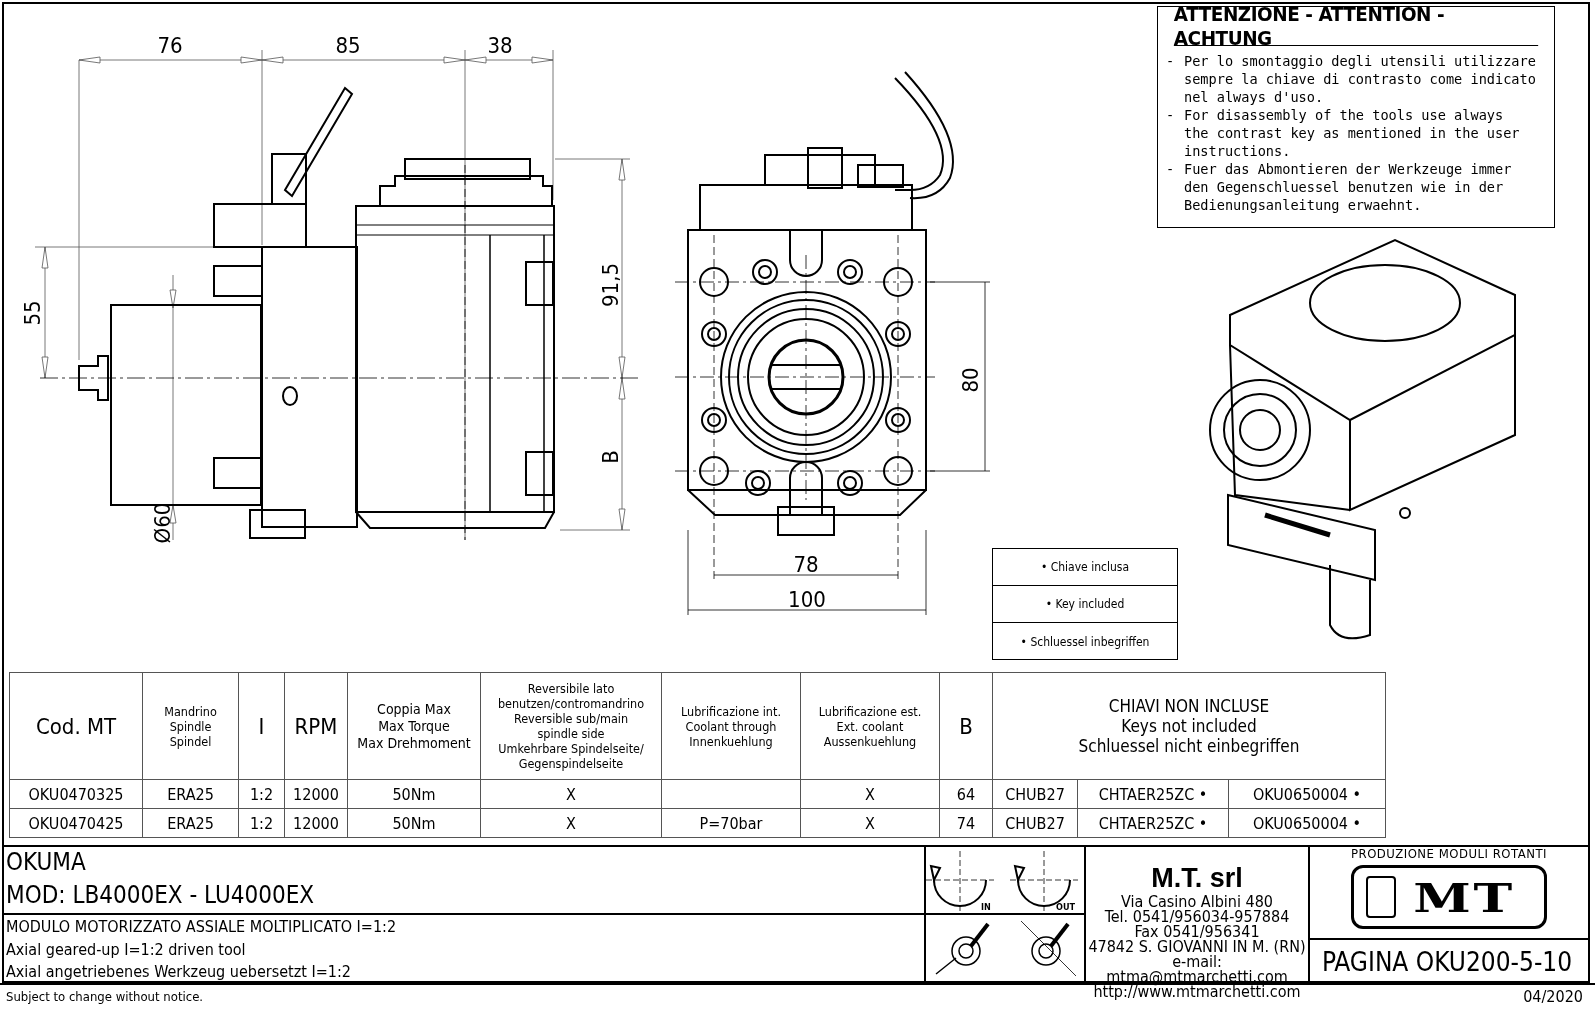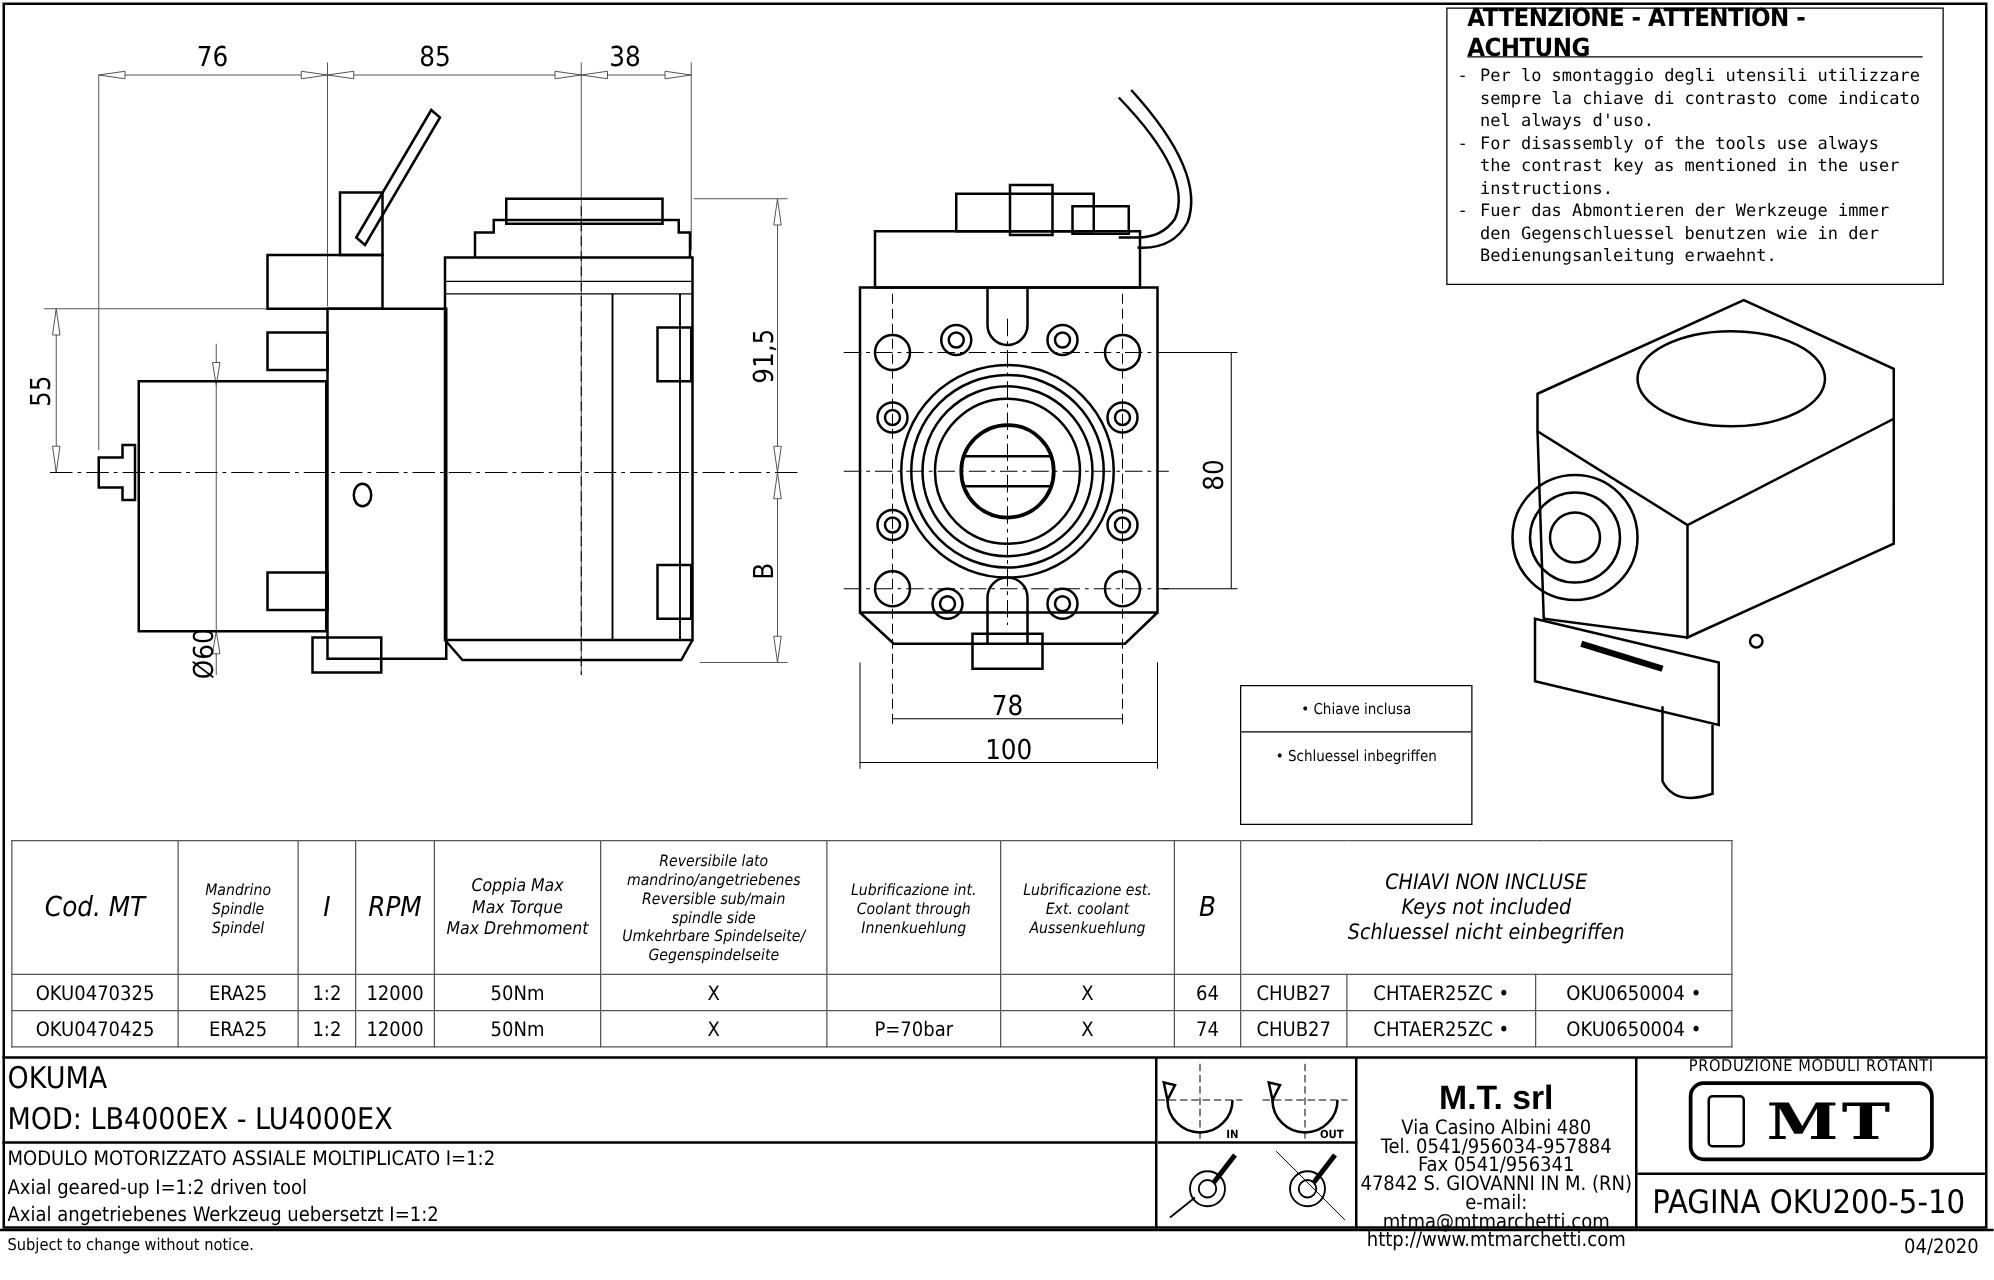--- a/index.html
+++ b/index.html
@@ -9,21 +9,21 @@
   .warn{left:1157px;top:6px;width:398px;height:222px;border:1.5px solid #000;box-sizing:border-box;}
   .warn-title{height:38px;border-bottom:1.5px solid #000;font-family:"DejaVu Sans",sans-serif;font-weight:bold;font-size:20px;display:flex;align-items:center;justify-content:center;letter-spacing:-0.5px;transform:scaleX(0.92);}
   .warn-body{padding:6px 8px;font-family:"DejaVu Sans Mono",monospace;font-size:13.6px;line-height:18px;}
   .warn-item{display:flex;}
   .warn-item .dash{width:18px;flex:none;}
   .keybox{left:992px;top:548px;width:186px;height:112px;border:1px solid #000;box-sizing:border-box;}
   .keybox div{height:37px;display:flex;align-items:center;justify-content:center;font-size:12px;border-bottom:1px solid #000;box-sizing:border-box;}
   .keybox div:last-child{border-bottom:none;}
   table.spec{position:absolute;left:9px;top:672px;border-collapse:collapse;font-family:"DejaVu Sans Condensed","DejaVu Sans",sans-serif;}
   table.spec td{border:1px solid #555;text-align:center;padding:0;vertical-align:middle;}
-  table.spec .hdr td{height:106px;font-size:12.5px;line-height:15px;font-style:italic;}
+  table.spec .hdr td{height:106px;font-size:12.5px;line-height:15px;}
   table.spec .row td{height:28px;font-size:16px;}
   .tb{position:absolute;border:1.5px solid #000;box-sizing:border-box;}
   .dim{font-family:"DejaVu Sans Condensed","DejaVu Sans",sans-serif;font-size:22px;}
   svg text{font-family:"DejaVu Sans Condensed","DejaVu Sans",sans-serif;}
 </style>
 </head>
 <body>
 
 <div class="frame"></div>
 
@@ -188,32 +188,33 @@
     </div>
     <div class="warn-item">
       <span class="dash">-</span>
       <span><span>Fuer das Abmontieren der Werkzeuge immer</span><br><span>den Gegenschluessel benutzen wie in der</span><br><span>Bedienungsanleitung erwaehnt.</span></span>
     </div>
   </div>
 </div>
 
 <div class="abs keybox">
   <div>• Chiave inclusa</div>
+  <div>• Key included</div>
   <div>• Schluessel inbegriffen</div>
 </div>
 
 <table class="spec">
   <tbody>
       <tr class="hdr">
     <td style="width:132px;font-size:22px">Cod. MT</td>
     <td style="width:95px"><span>Mandrino</span><br><span>Spindle</span><br><span>Spindel</span></td>
     <td style="width:45px;font-size:22px">I</td>
     <td style="width:62px;font-size:22px">RPM</td>
     <td style="width:132px;font-size:14px;line-height:17px"><span>Coppia Max</span><br><span>Max Torque</span><br><span>Max Drehmoment</span></td>
-    <td style="width:180px"><span>Reversibile lato</span><br><span>mandrino/angetriebenes</span><br><span>Reversible sub/main</span><br><span>spindle side</span><br><span>Umkehrbare Spindelseite/</span><br><span>Gegenspindelseite</span></td>
+    <td style="width:180px"><span>Reversibile lato</span><br><span>benutzen/contromandrino</span><br><span>Reversible sub/main</span><br><span>spindle side</span><br><span>Umkehrbare Spindelseite/</span><br><span>Gegenspindelseite</span></td>
     <td style="width:138px"><span>Lubrificazione int.</span><br><span>Coolant through</span><br><span>Innenkuehlung</span></td>
     <td style="width:138px"><span>Lubrificazione est.</span><br><span>Ext. coolant</span><br><span>Aussenkuehlung</span></td>
     <td style="width:52px;font-size:22px">B</td>
     <td colspan="3" style="width:390px;font-size:17px;line-height:20px"><span>CHIAVI NON INCLUSE</span><br><span>Keys not included</span><br><span>Schluessel nicht einbegriffen</span></td>
   </tr>
   <tr class="row">
     <td>OKU0470325</td>
     <td>ERA25</td>
     <td>1:2</td>
     <td>12000</td>

